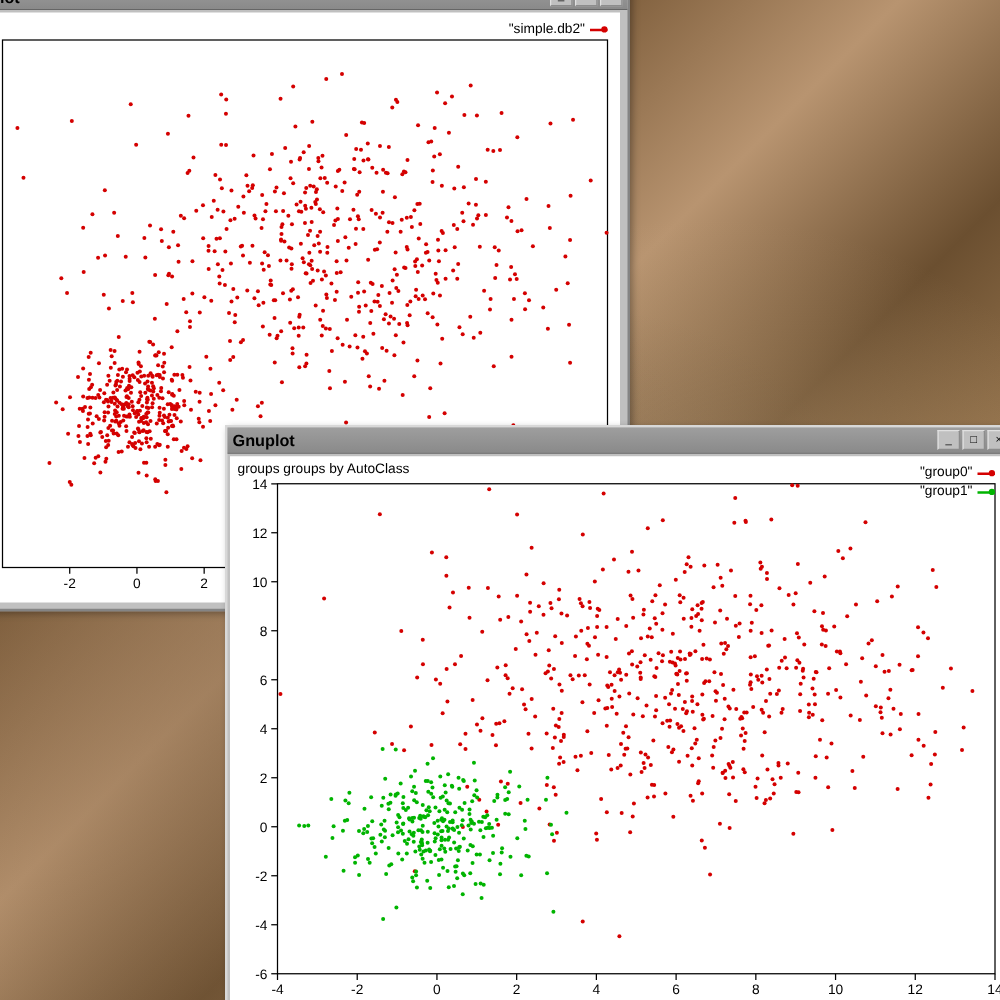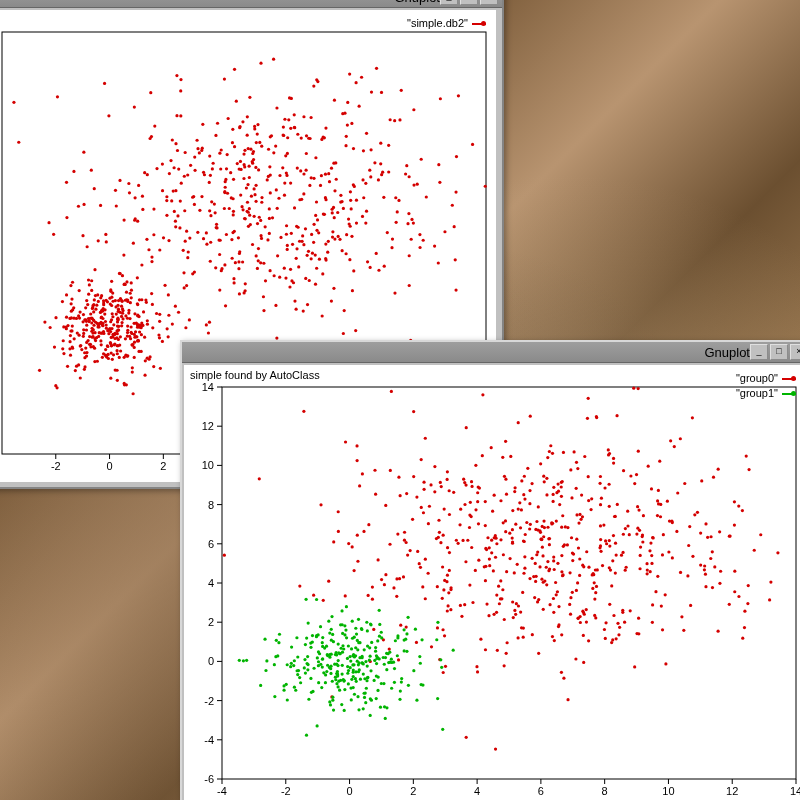--- a/index.html
+++ b/index.html
@@ -33,22 +33,22 @@
     justify-content: space-between;
     background: linear-gradient(#9e9e9e, #8a8a8a);
     color: #000;
     font-size: 13px;
     height: 20px;
     padding: 0 4px;
     border-bottom: 1px solid #666;
   }
   .titlebar .title {
     flex: 1;
-    text-align: right;
-    font-weight: normal;
+    text-align: left;
+    font-weight: bold;
   }
   .titlebar .buttons { display: flex; gap: 2px; }
   .titlebar .btn {
     width: 16px; height: 14px;
     background: #c0c0c0;
     border: 1px outset #e0e0e0;
     font-size: 9px;
     line-height: 12px;
     text-align: center;
     cursor: pointer;
@@ -1012,21 +1012,21 @@
 <div class="window" id="win2" style="left: 180px; top: 340px; width: 630px; height: 470px;">
   <div class="titlebar">
     <span class="title">Gnuplot</span>
     <span class="buttons">
       <span class="btn">_</span>
       <span class="btn">□</span>
       <span class="btn">×</span>
     </span>
   </div>
   <div class="plot-area" style="width: 622px; height: 442px;">
-    <div class="plot-title">simple found by AutoClass</div>
+    <div class="plot-title">groups groups by AutoClass</div>
     <div class="legend">
       <div class="legend-row">
         <span>"group0"</span>
         <span class="legend-swatch" style="background:#d40000"></span>
       </div>
       <div class="legend-row">
         <span>"group1"</span>
         <span class="legend-swatch" style="background:#00b400"></span>
       </div>
     </div>

